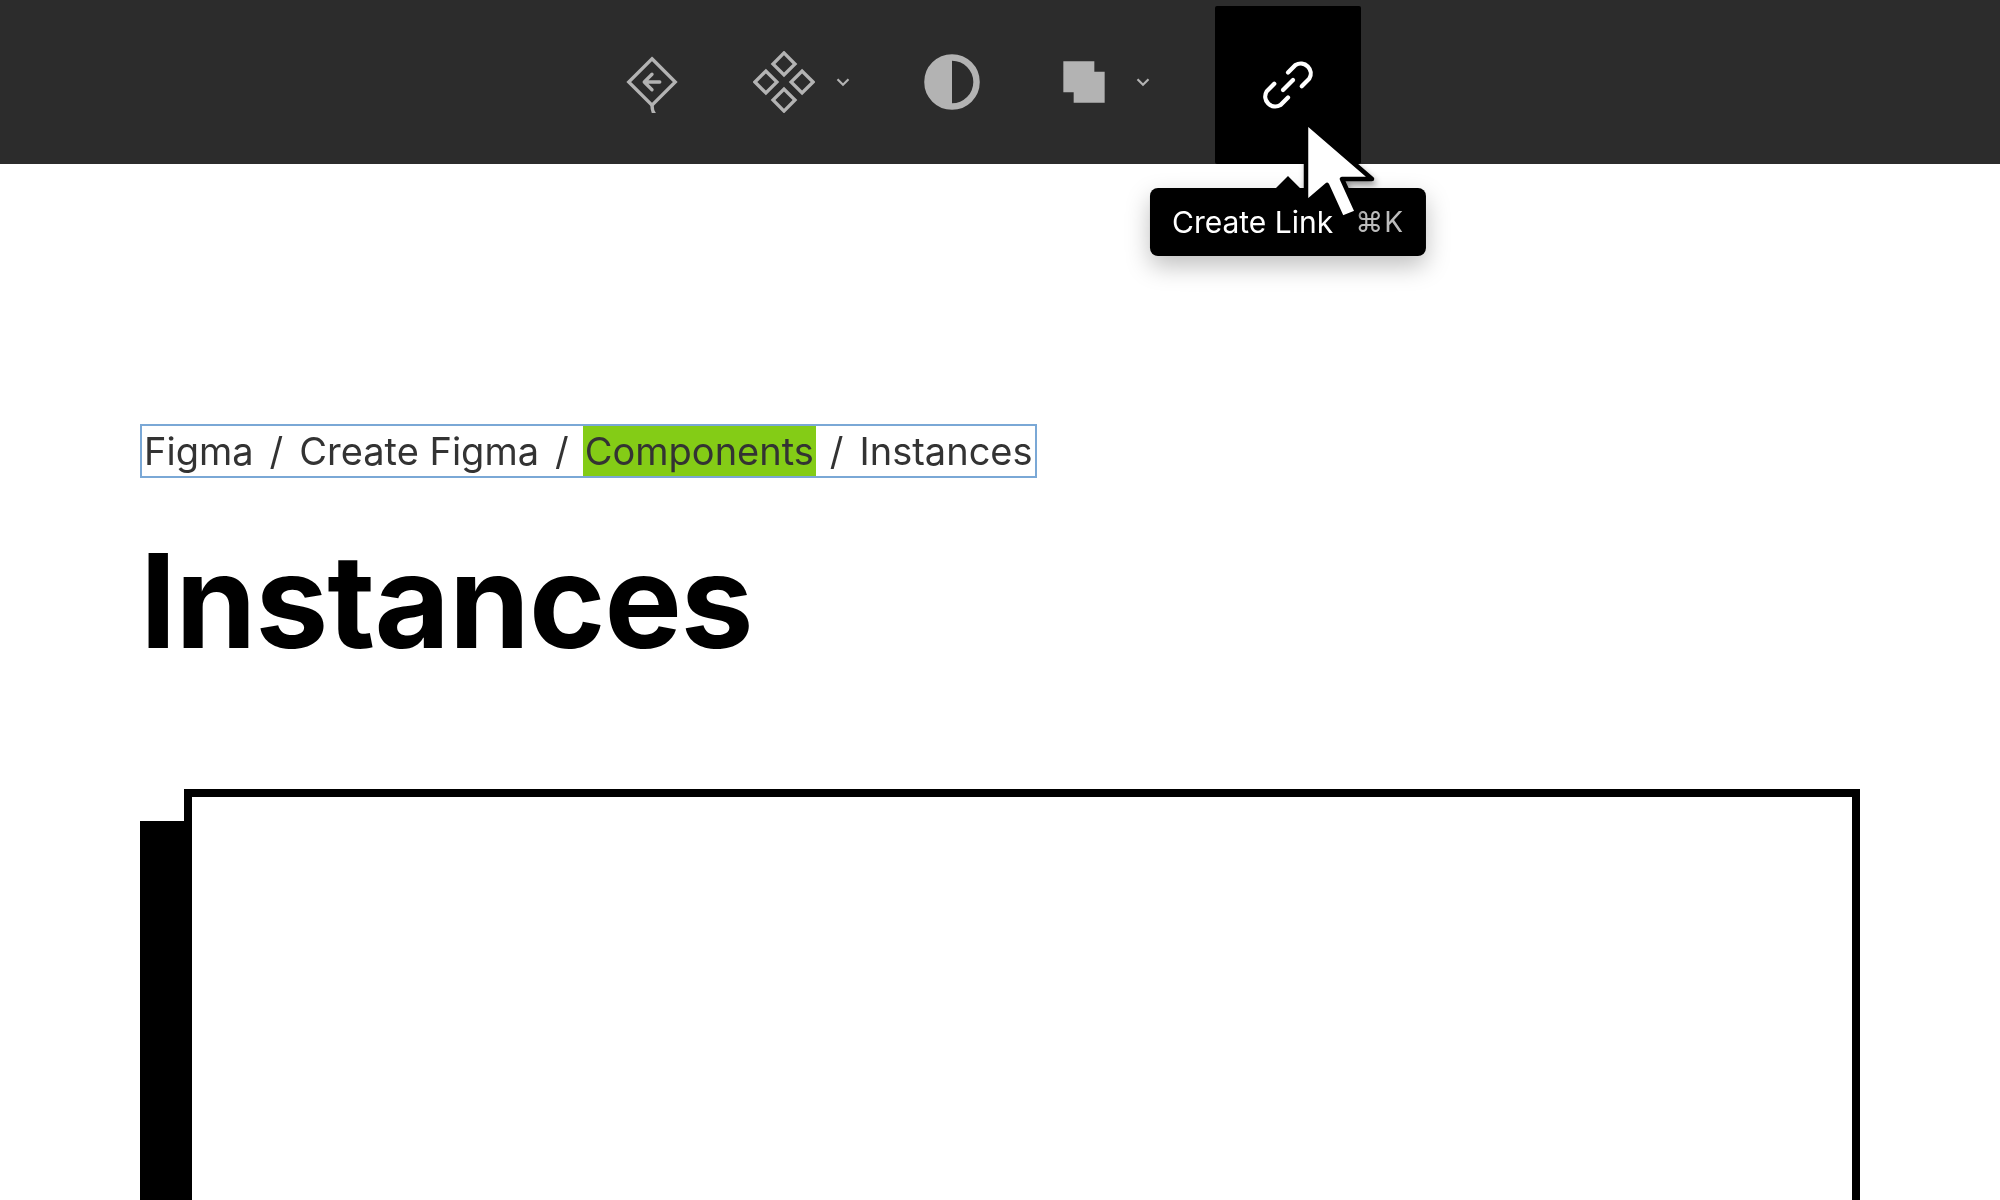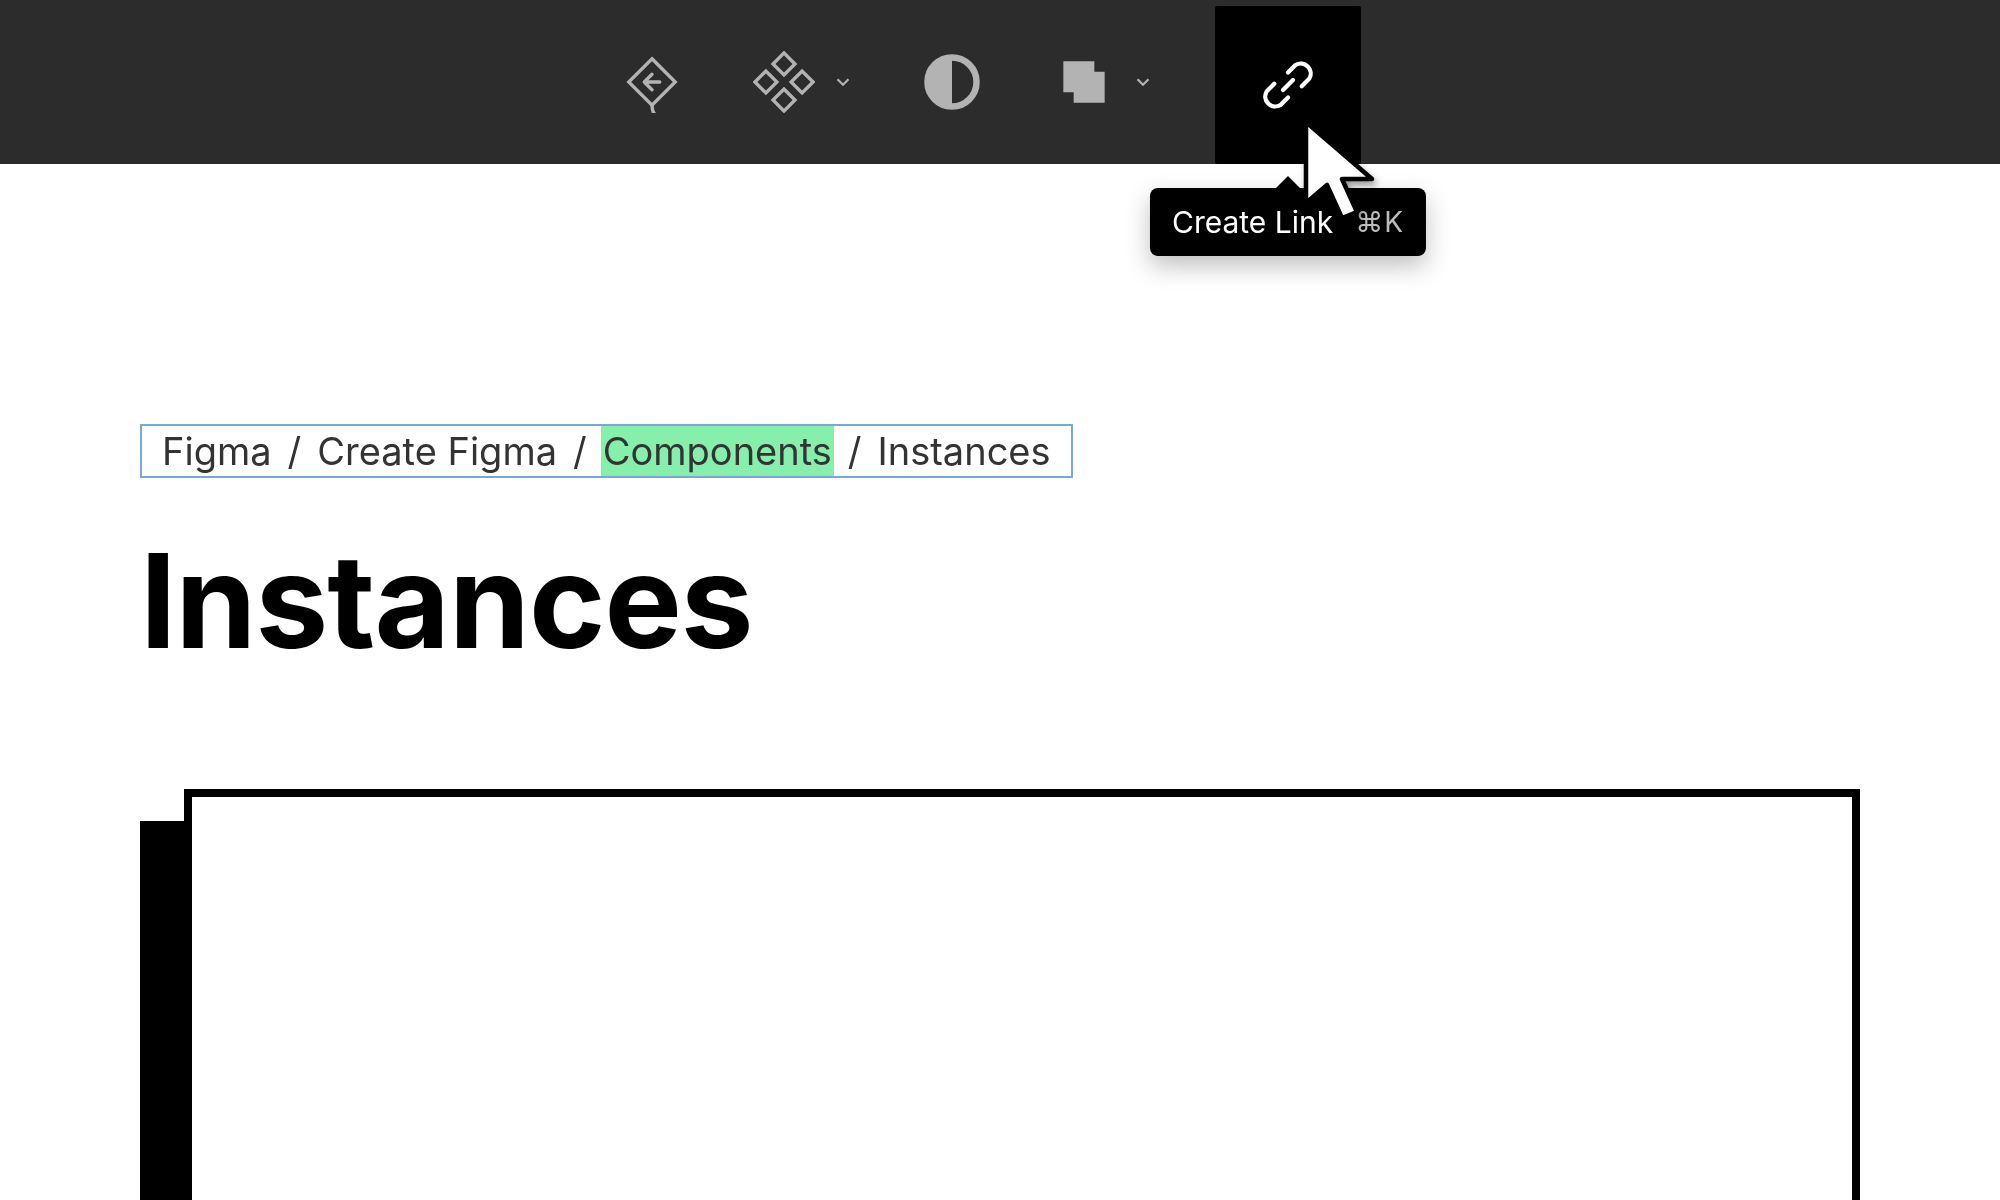--- a/index.html
+++ b/index.html
@@ -76,26 +76,26 @@
 
   
   .canvas { padding: 260px 140px 0 140px; position:relative; }
 
   .breadcrumb {
     display:inline-flex;
     align-items:baseline;
     font-size: 38px;
     color:#333;
     border: 2px solid #7aa8d6;
-    padding: 0 18px;
+    padding: 0 0;
     gap: 0;
   }
   .breadcrumb .crumb { padding: 2px 2px; }
   .breadcrumb .sep { padding: 0 14px; color:#333; }
-  .breadcrumb .selected { background:#86efac; }
+  .breadcrumb .selected { background:#84cc16; }
 
   .page-title {
     margin-top: 44px;
     font-size: 130px;
     font-weight: 700;
     letter-spacing: -1px;
     color:#000;
   }
 
   

